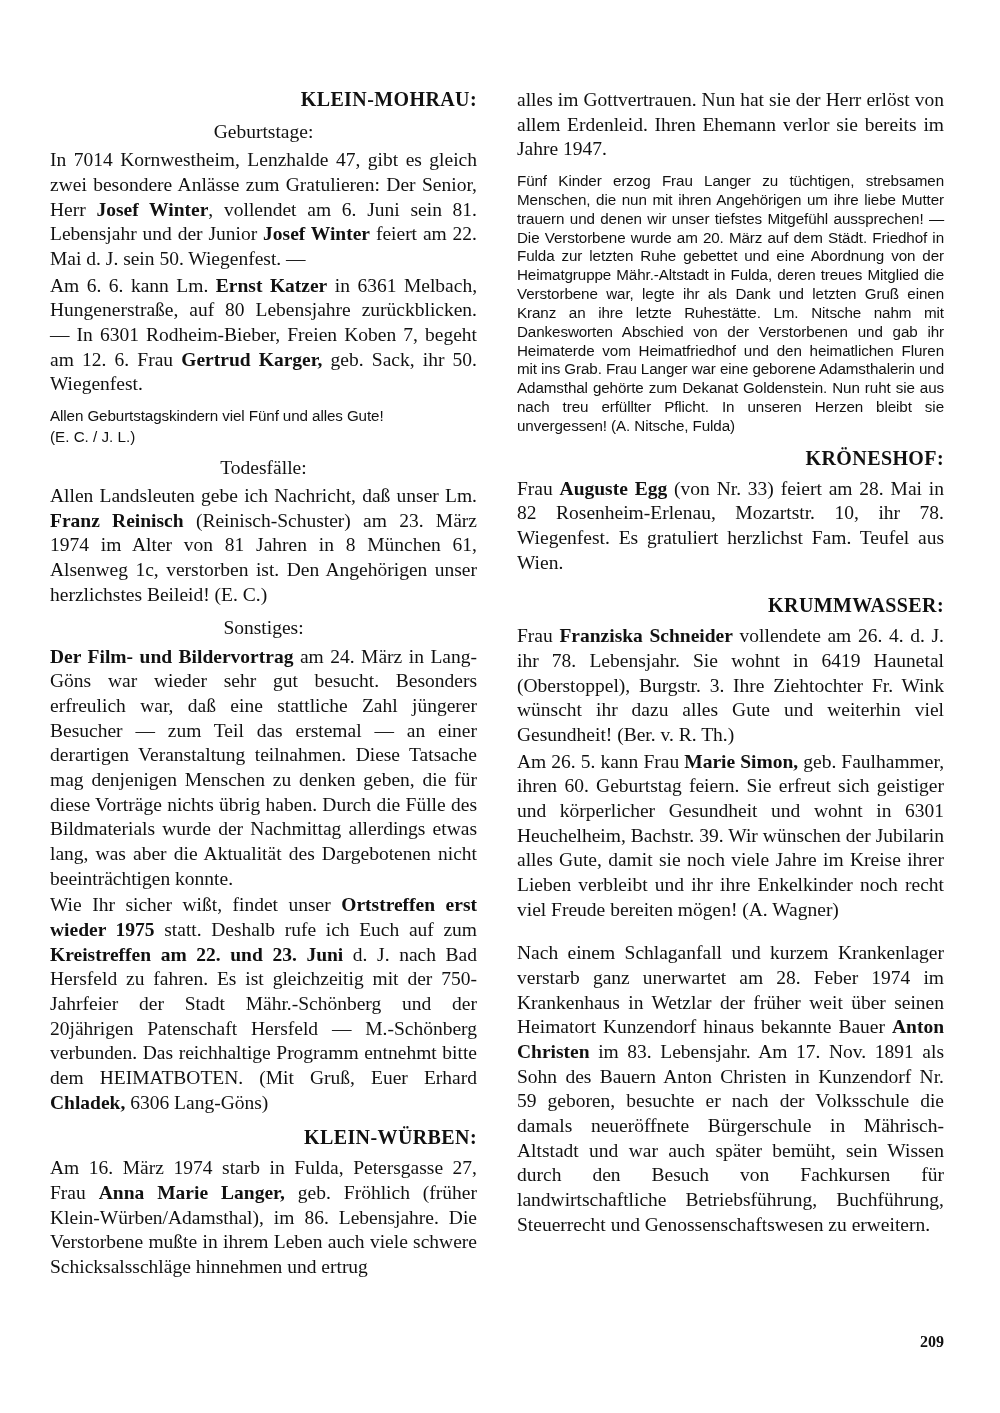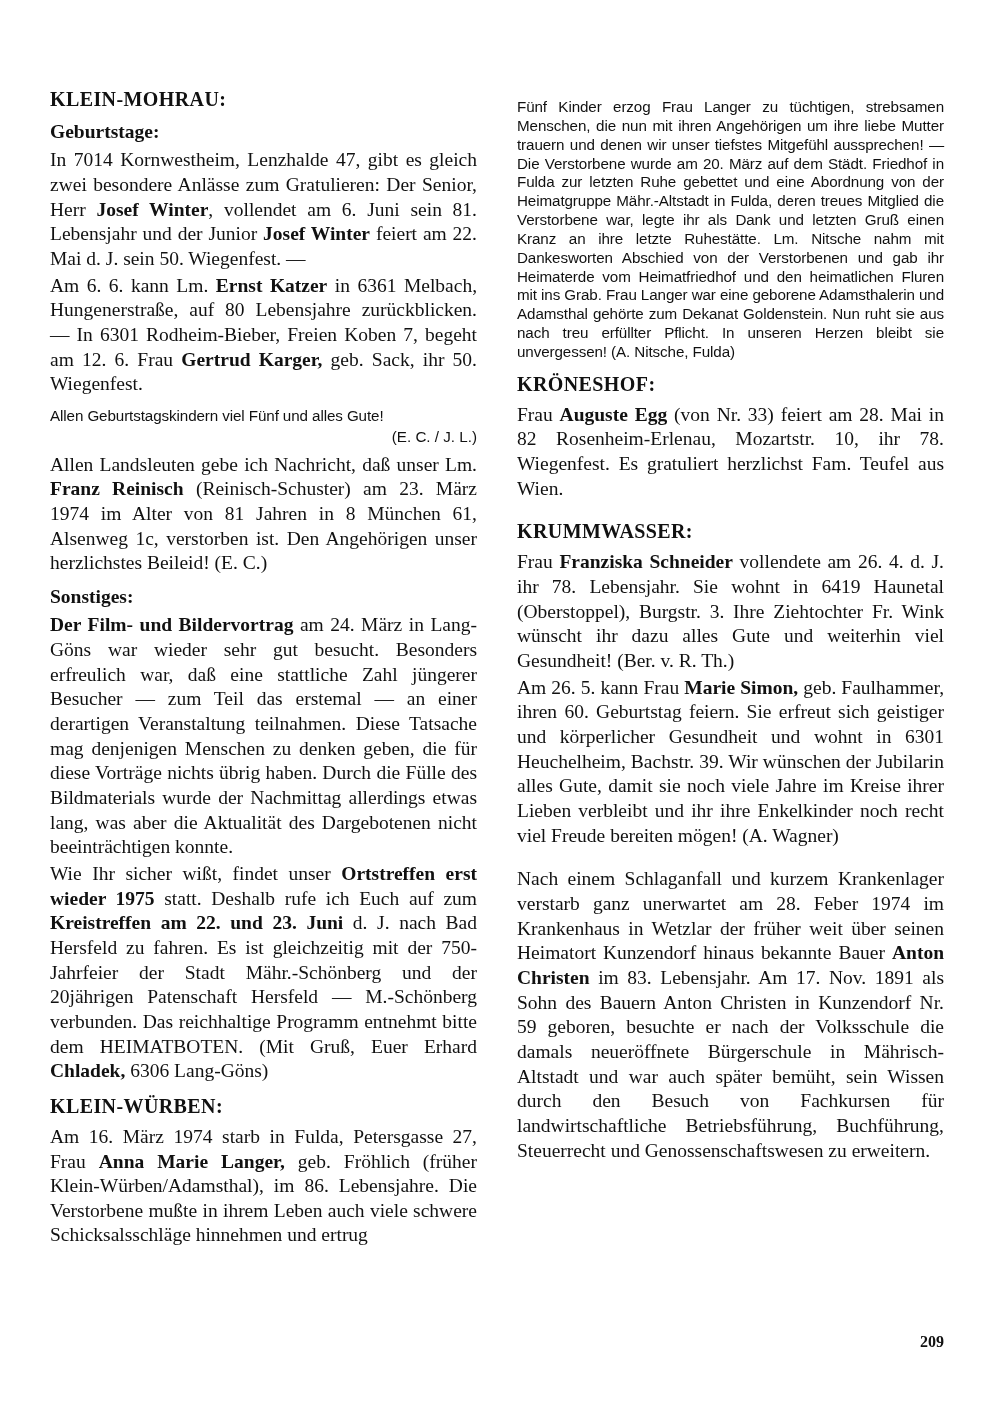--- a/index.html
+++ b/index.html
@@ -31,27 +31,29 @@
     width: 440px;
     display: block;
   }
   h2.sec {
     font-family: "Liberation Serif", serif;
     font-weight: bold;
     font-size: 20px;
     letter-spacing: 0.4px;
     margin: 0 0 7px 0;
     line-height: 1.15;
+    text-align: right;
   }
   h3.sub {
     font-family: "Liberation Serif", serif;
-    font-weight: bold;
+    font-weight: normal;
     font-size: 19.5px;
     margin: 10px 0 5px 0;
     line-height: 1.15;
+    text-align: center;
   }
   p.body {
     font-family: "Liberation Serif", serif;
     font-size: 19.5px;
     line-height: 1.265;
     margin: 0 0 2px 0;
     text-align: justify;
     text-justify: inter-word;
     hyphens: manual;
   }
@@ -61,21 +63,20 @@
     line-height: 1.24;
     margin: 10px 0 2px 0;
     text-align: justify;
     letter-spacing: -0.1px;
   }
   p.small-right {
     font-family: "Liberation Sans", sans-serif;
     font-size: 15.2px;
     line-height: 1.24;
     margin: 0 0 6px 0;
-    text-align: right;
   }
   .gap { height: 9px; }
   .gap-lg { height: 17px; }
   b { font-weight: bold; }
   .pagenum {
     position: absolute;
     right: 56px;
     bottom: 62px;
     font-family: Liberation Serif, serif;
     font-weight: bold;
@@ -94,39 +95,41 @@
 
       <h3 class="sub">Geburtstage:</h3>
 
       <p class="body"><span>In 7014 Kornwestheim, Lenzhalde 47, gibt es gleich zwei besondere Anlässe zum Gratulieren: Der Senior, Herr </span><b>Josef Winter</b><span>, vollendet am 6. Juni sein 81. Lebensjahr und der Junior </span><b>Josef Winter</b><span> feiert am 22. Mai d. J. sein 50. Wiegenfest. —</span></p>
 
       <p class="body"><span>Am 6. 6. kann Lm. </span><b>Ernst Katzer</b><span> in 6361 Melbach, Hungenerstraße, auf 80 Lebensjahre zurückblicken. — In 6301 Rodheim-Bieber, Freien Koben 7, begeht am 12. 6. Frau </span><b>Gertrud Karger,</b><span> geb. Sack, ihr 50. Wiegenfest.</span></p>
 
       <p class="small">Allen Geburtstagskindern viel Fünf und alles Gute!</p>
       <p class="small-right">(E. C. / J. L.)</p>
 
+      <h3 class="sub">Todesfälle:</h3>
 
       <p class="body"><span>Allen Landsleuten gebe ich Nachricht, daß unser Lm. </span><b>Franz Reinisch</b><span> (Reinisch-Schuster) am 23. März 1974 im Alter von 81 Jahren in 8 München 61, Alsenweg 1c, verstorben ist. Den Angehörigen unser herzlichstes Beileid! (E. C.)</span></p>
 
       <h3 class="sub">Sonstiges:</h3>
 
       <p class="body"><b>Der Film- und Bildervortrag</b><span> am 24. März in Lang-Göns war wieder sehr gut besucht. Besonders erfreulich war, daß eine stattliche Zahl jüngerer Besucher — zum Teil das erstemal — an einer derartigen Veranstaltung teilnahmen. Diese Tatsache mag denjenigen Menschen zu denken geben, die für diese Vorträge nichts übrig haben. Durch die Fülle des Bildmaterials wurde der Nachmittag allerdings etwas lang, was aber die Aktualität des Dargebotenen nicht beeinträchtigen konnte.</span></p>
 
       <p class="body"><span>Wie Ihr sicher wißt, findet unser </span><b>Ortstreffen erst wieder 1975</b><span> statt. Deshalb rufe ich Euch auf zum </span><b>Kreistreffen am 22. und 23. Juni</b><span> d. J. nach Bad Hersfeld zu fahren. Es ist gleichzeitig mit der 750-Jahrfeier der Stadt Mähr.-Schönberg und der 20jährigen Patenschaft Hersfeld — M.-Schönberg verbunden. Das reichhaltige Programm entnehmt bitte dem HEIMATBOTEN. (Mit Gruß, Euer Erhard </span><b>Chladek,</b><span> 6306 Lang-Göns)</span></p>
 
       <div class="gap"></div>
 
       <h2 class="sec">KLEIN-WÜRBEN:</h2>
 
       <p class="body"><span>Am 16. März 1974 starb in Fulda, Petersgasse 27, Frau </span><b>Anna Marie Langer,</b><span> geb. Fröhlich (früher Klein-Würben/Adamsthal), im 86. Lebensjahre. Die Verstorbene mußte in ihrem Leben auch viele schwere Schicksalsschläge hinnehmen und ertrug</span></p>
 
     </div>
 
     <div class="col">
 
+      <p class="body">alles im Gottvertrauen. Nun hat sie der Herr erlöst von allem Erdenleid. Ihren Ehemann verlor sie bereits im Jahre 1947.</p>
 
       <p class="small">Fünf Kinder erzog Frau Langer zu tüchtigen, strebsamen Menschen, die nun mit ihren Angehörigen um ihre liebe Mutter trauern und denen wir unser tiefstes Mitgefühl aussprechen! — Die Verstorbene wurde am 20. März auf dem Städt. Friedhof in Fulda zur letzten Ruhe gebettet und eine Abordnung von der Heimatgruppe Mähr.-Altstadt in Fulda, deren treues Mitglied die Verstorbene war, legte ihr als Dank und letzten Gruß einen Kranz an ihre letzte Ruhestätte. Lm. Nitsche nahm mit Dankesworten Abschied von der Verstorbenen und gab ihr Heimaterde vom Heimatfriedhof und den heimatlichen Fluren mit ins Grab. Frau Langer war eine geborene Adamsthalerin und Adamsthal gehörte zum Dekanat Goldenstein. Nun ruht sie aus nach treu erfüllter Pflicht. In unseren Herzen bleibt sie unvergessen! (A. Nitsche, Fulda)</p>
 
       <div class="gap"></div>
 
       <h2 class="sec">KRÖNESHOF:</h2>
 
       <p class="body"><span>Frau </span><b>Auguste Egg</b><span> (von Nr. 33) feiert am 28. Mai in 82 Rosenheim-Erlenau, Mozartstr. 10, ihr 78. Wiegenfest. Es gratuliert herzlichst Fam. Teufel aus Wien.</span></p>
 
       <div class="gap-lg"></div>

